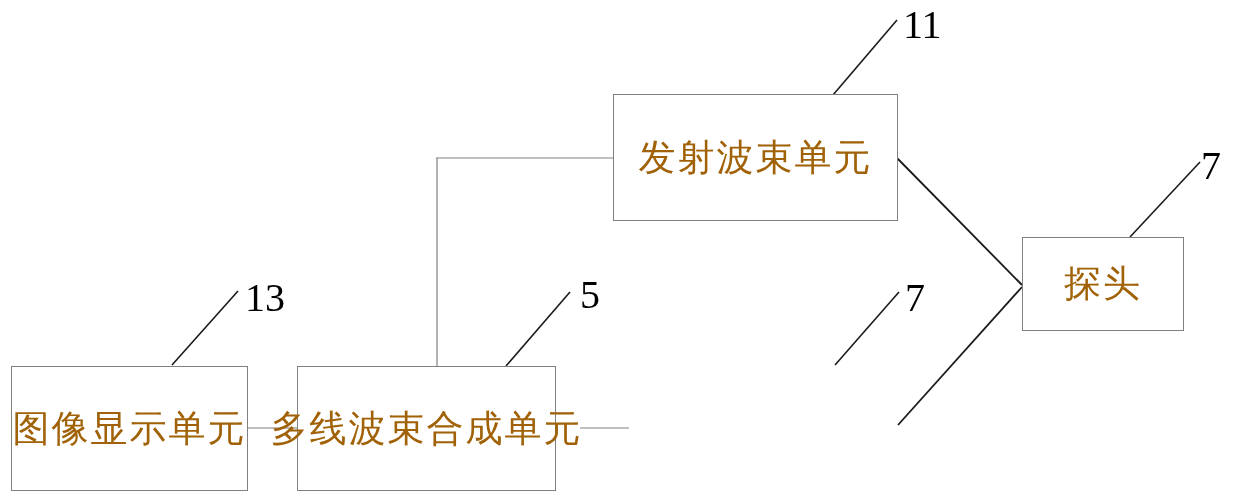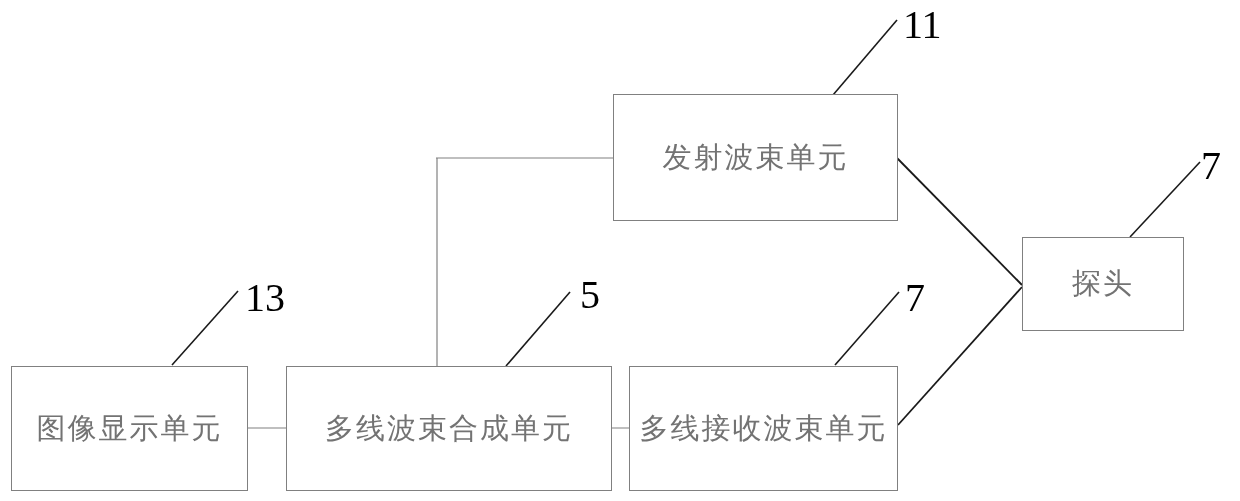--- a/index.html
+++ b/index.html
@@ -25,29 +25,29 @@
   .box {
     position: absolute;
     box-sizing: border-box;
     border: 1px solid #808080;
     background: #ffffff;
     display: flex;
     align-items: center;
     justify-content: center;
   }
   .box-label {
-    font-size: 29px;
+    font-size: 37px;
     letter-spacing: 2px;
-    color: #737373;
+    color: #a16207;
     white-space: nowrap;
   }
   .box-transmit  { left: 613px;  top: 94px;  width: 285px; height: 127px; }
   .box-probe     { left: 1022px; top: 237px; width: 162px; height: 94px;  }
   .box-display   { left: 11px;   top: 366px; width: 237px; height: 125px; }
-  .box-synthesis { left: 286px;  top: 366px; width: 326px; height: 125px; justify-content: center; }
+  .box-synthesis { left: 297px;  top: 366px; width: 259px; height: 125px; justify-content: center; }
   .box-receive   { left: 629px;  top: 366px; width: 269px; height: 125px; }
   .ref {
     position: absolute;
     font-family: "Liberation Serif", "DejaVu Serif", serif;
     font-size: 40px;
     line-height: 1;
     color: #000000;
     white-space: nowrap;
   }
   .ref-11 { left: 903px;  top: 5px;   }
@@ -87,23 +87,20 @@
   </div>
 
   <div class="box box-probe">
     <span class="box-label">探头</span>
   </div>
 
   <div class="box box-synthesis">
     <span class="box-label">多线波束合成单元</span>
   </div>
 
-  <div class="box box-receive">
-    <span class="box-label">多线接收波束单元</span>
-  </div>
 
   <span class="ref ref-11">11</span>
   <span class="ref ref-10">7</span>
   <span class="ref ref-13">13</span>
   <span class="ref ref-14">5</span>
   <span class="ref ref-12">7</span>
 
 </div>
 
 </body></html>

